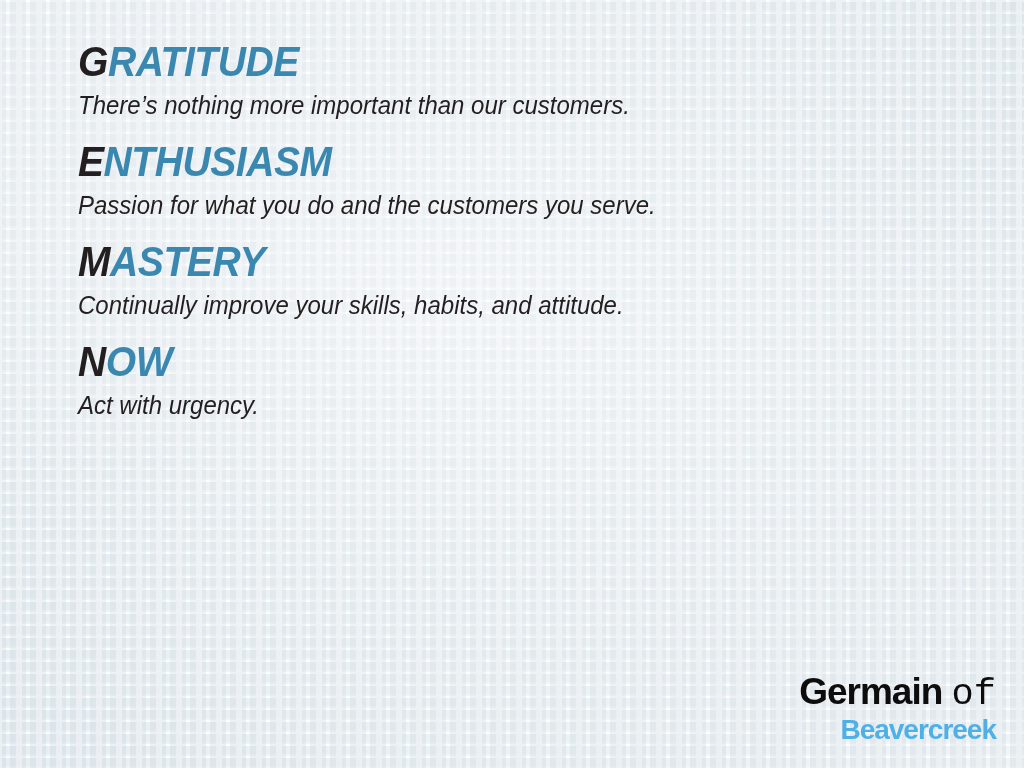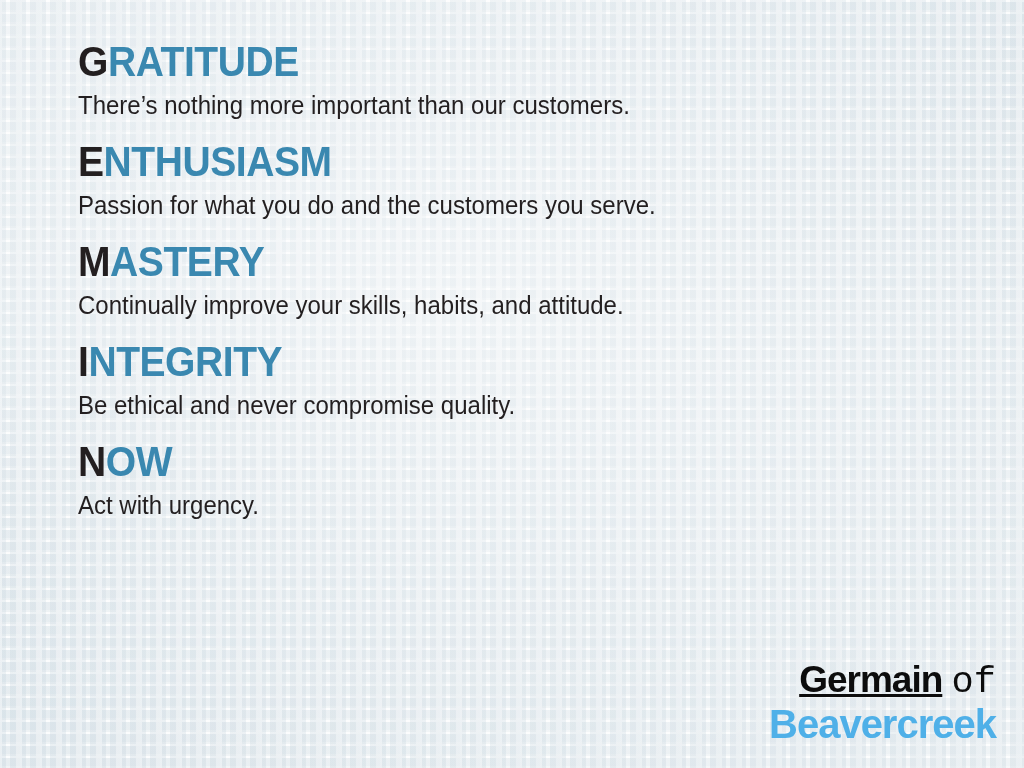--- a/index.html
+++ b/index.html
@@ -58,20 +58,21 @@
     position:absolute; inset:0;
     background:radial-gradient(ellipse 120% 90% at 45% 40%, rgba(255,255,255,0.55) 0%, rgba(255,255,255,0.0) 70%);
     pointer-events:none;
   }
 
   
   #content {
     position:absolute;
     inset:0;
     padding:38px 0 0 78px;
+    font-style:italic;
   }
 
   .value-block { margin-bottom:16px; }
 
   .value-heading {
     font-family:"Liberation Sans", sans-serif;
     font-weight:bold;
     font-size:42px;
     line-height:48px;
     letter-spacing:-0.5px;
@@ -102,26 +103,26 @@
     text-align:right;
     line-height:1.0;
   }
   .logo-line1 {
     font-family:"Liberation Sans", sans-serif;
     font-size:37px;
     color:#0d0d0d;
     letter-spacing:-1px;
     white-space:nowrap;
   }
-  .logo-line1 .brand { font-weight:bold;text-decoration:underline; }
+  .logo-line1 .brand { font-weight:bold; }
   .logo-line1 .of { font-weight:normal; letter-spacing:0px;font-family:Liberation Mono, monospace; }
   .logo-line2 {
     font-family:"Liberation Sans", sans-serif;
     font-weight:bold;
-    font-size:40px;
+    font-size:28px;
     color:#4fb0e8;
     letter-spacing:-1px;
     margin-top:3px;
     white-space:nowrap;
   }
 </style>
 </head>
 <body>
 
 <div id="texture"></div>
@@ -139,24 +140,20 @@
     <div class="value-desc">Passion for what you do and the customers you serve.</div>
   </div>
 
 
   <div class="value-block">
     <div class="value-heading"><span class="initial">M</span><span class="rest">ASTERY</span></div>
     <div class="value-desc">Continually improve your skills, habits, and attitude.</div>
   </div>
 
 
-  <div class="value-block">
-    <div class="value-heading"><span class="initial">I</span><span class="rest">NTEGRITY</span></div>
-    <div class="value-desc">Be ethical and never compromise quality.</div>
-  </div>
 
   <div class="value-block">
     <div class="value-heading"><span class="initial">N</span><span class="rest">OW</span></div>
     <div class="value-desc">Act with urgency.</div>
   </div>
 
 </div>
 
 <div id="logo">
   <div class="logo-line1"><span class="brand">Germain</span> <span class="of">of</span></div>

